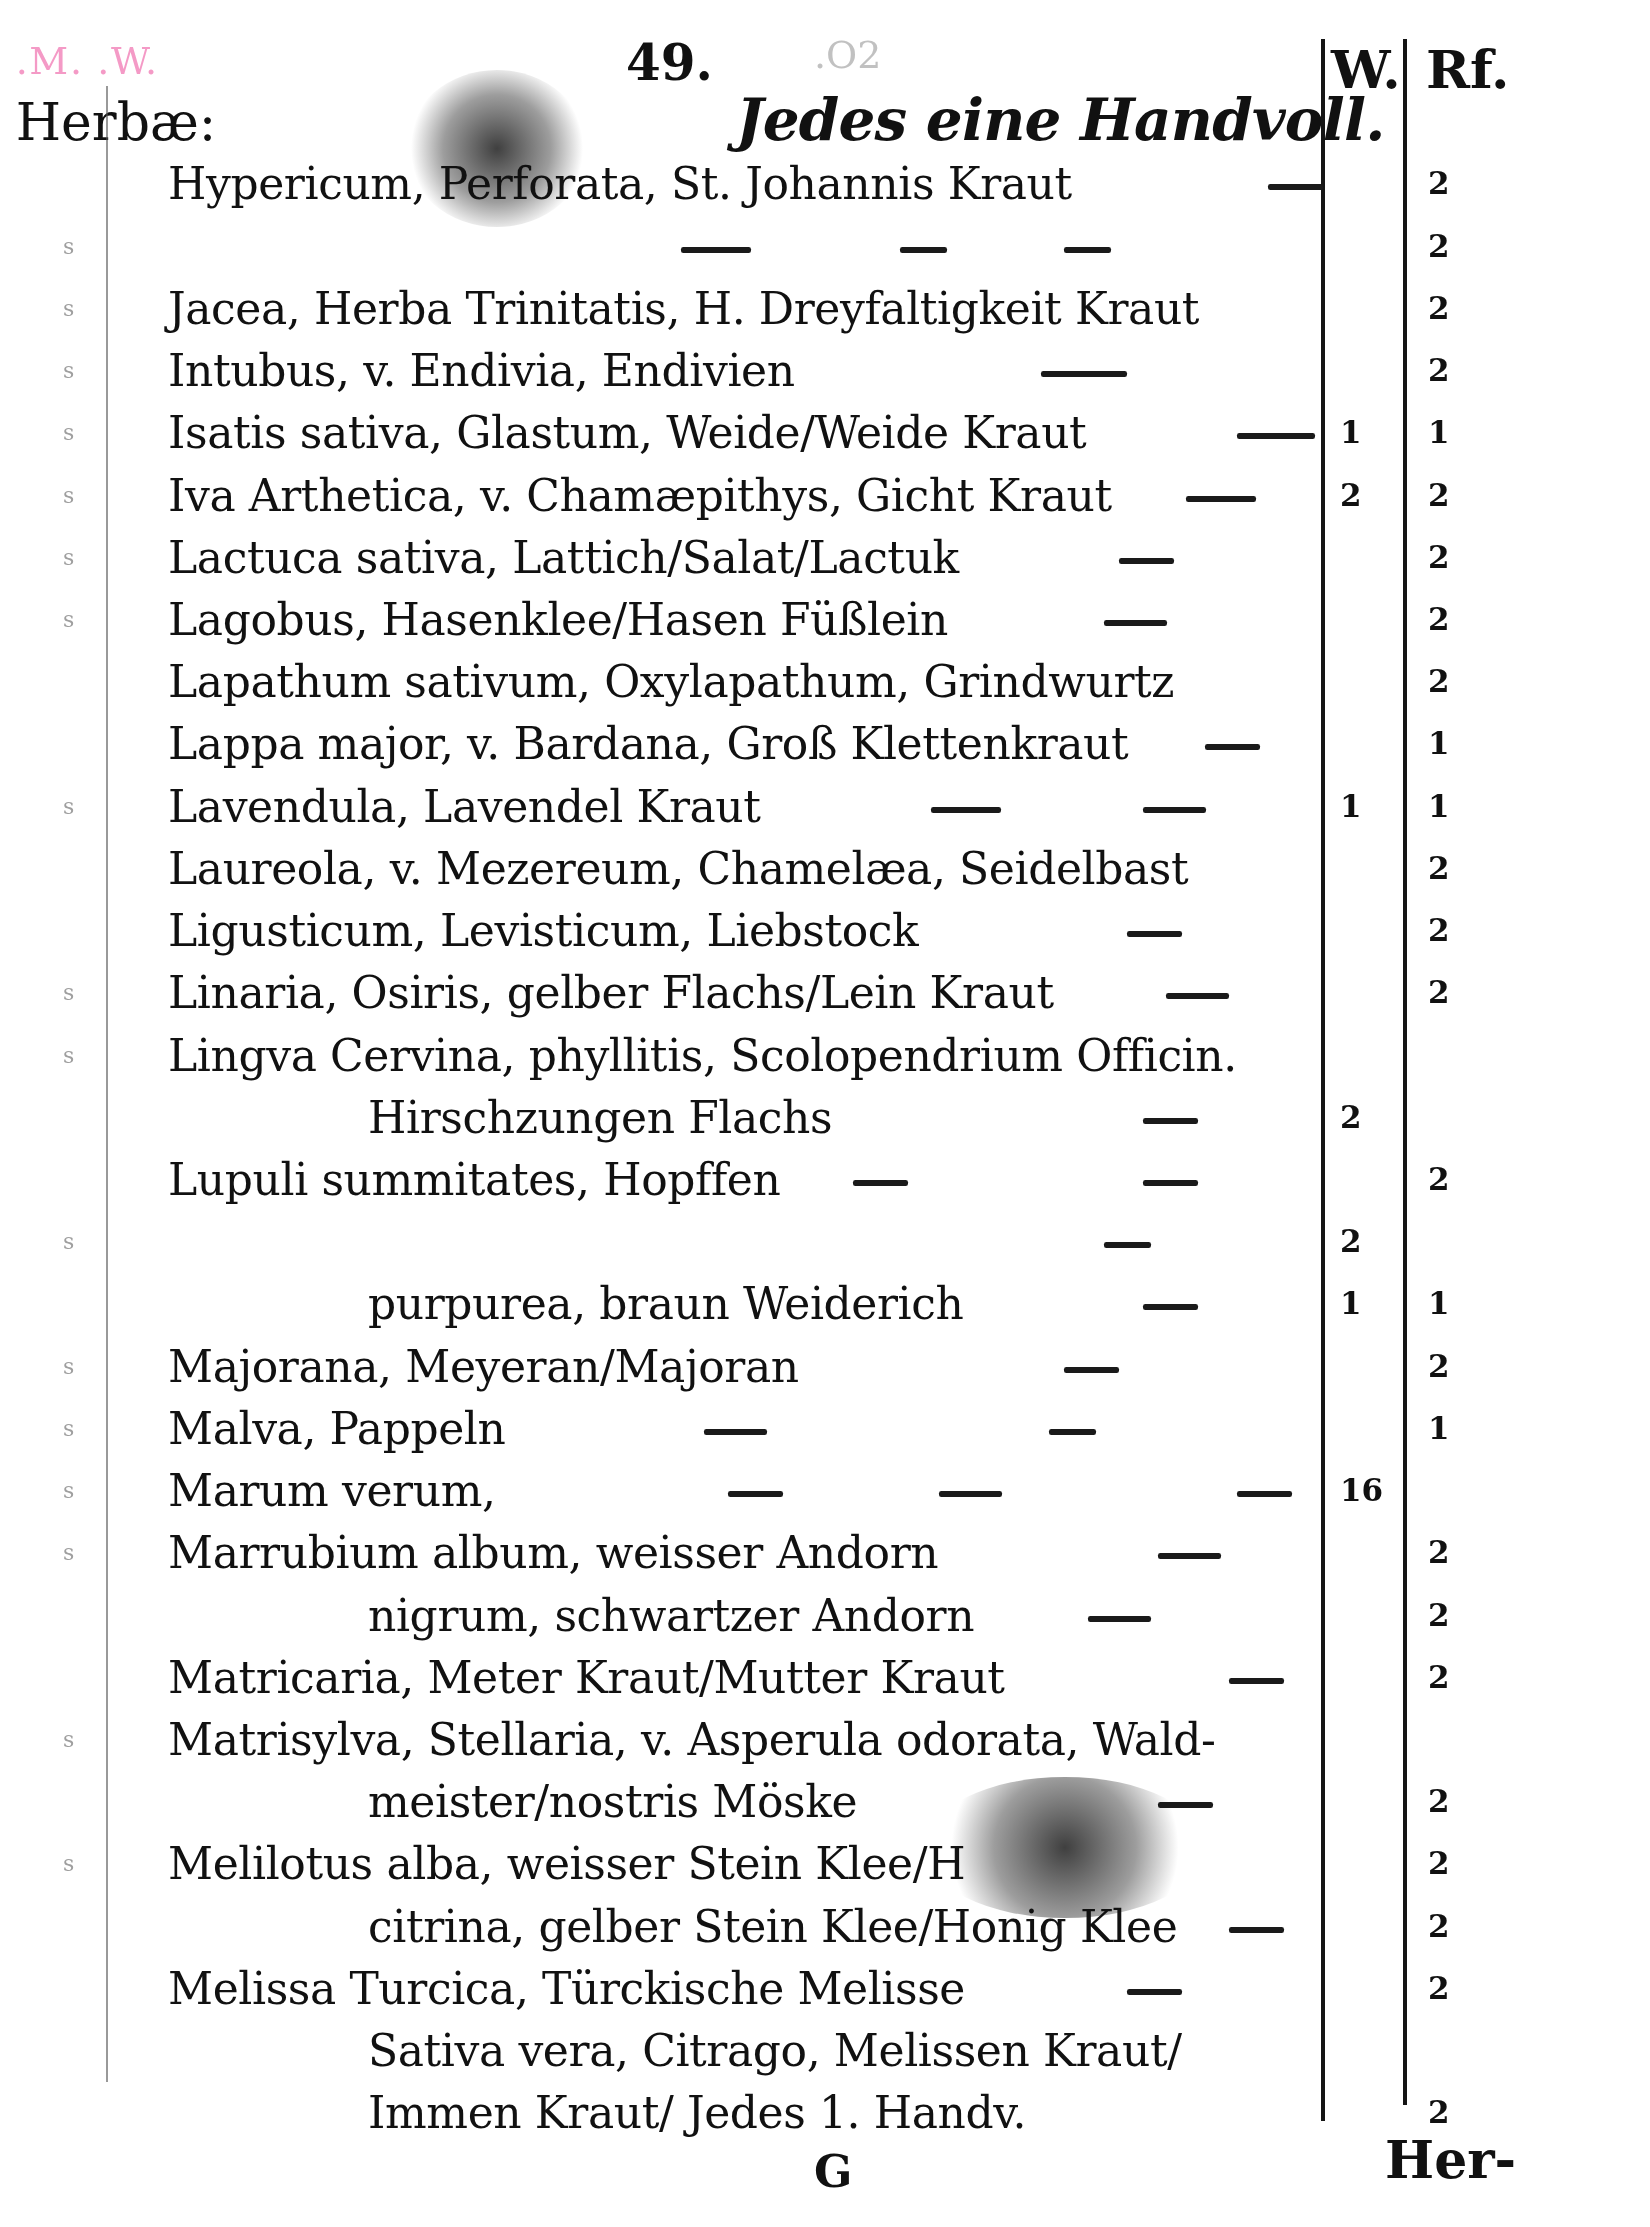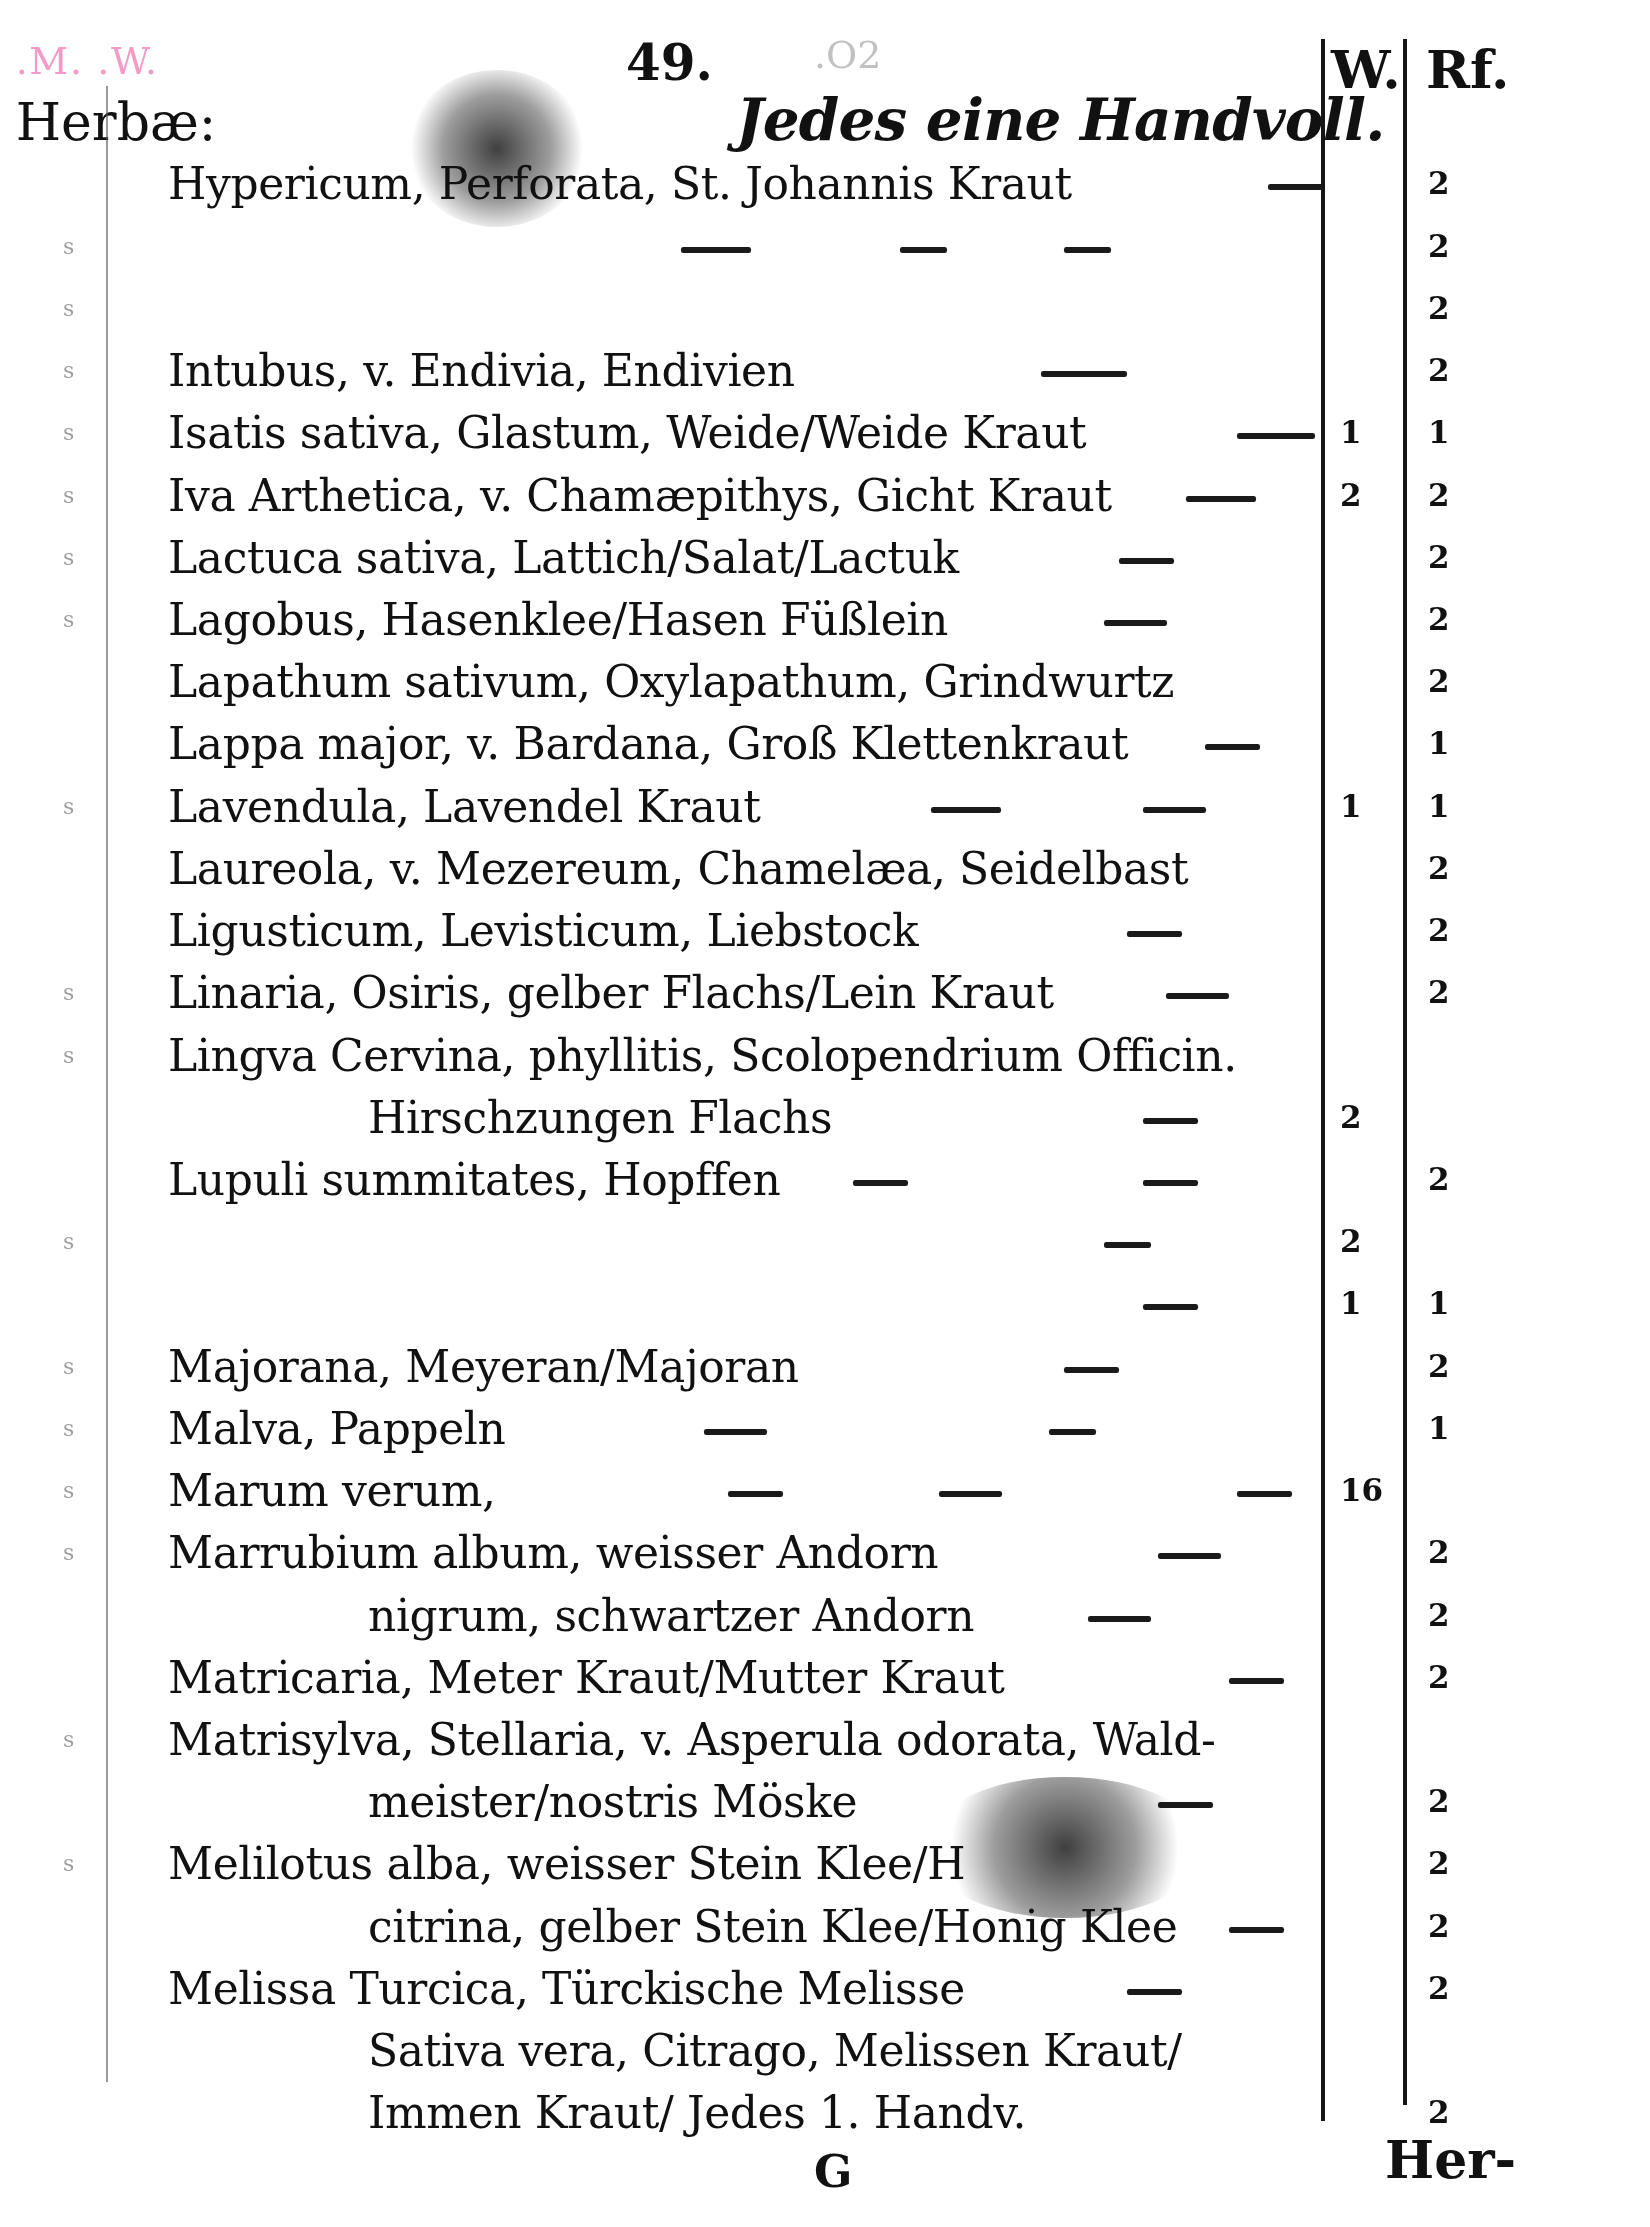--- a/index.html
+++ b/index.html
@@ -58,20 +58,21 @@
       <div class="row" style="top: 223px;">
         <span class="mark">s</span>
         <span class="dash" style="left: 681px; width: 70px;"></span>
         <span class="dash" style="left: 900px; width: 47px;"></span>
         <span class="dash" style="left: 1064px; width: 47px;"></span>
         <span class="w"></span>
         <span class="rf">2</span>
       </div>
       <div class="row" style="top: 285px;">
         <span class="mark">s</span>
+        <span class="name">Jacea, Herba Trinitatis, H. Dreyfaltigkeit Kraut</span>
         <span class="w"></span>
         <span class="rf">2</span>
       </div>
       <div class="row" style="top: 347px;">
         <span class="mark">s</span>
         <span class="name">Intubus, v. Endivia, Endivien</span>
         <span class="dash" style="left: 1041px; width: 86px;"></span>
         <span class="w"></span>
         <span class="rf">2</span>
       </div>
@@ -166,20 +167,21 @@
         <span class="rf">2</span>
       </div>
       <div class="row" style="top: 1218px;">
         <span class="mark">s</span>
         <span class="dash" style="left: 1104px; width: 47px;"></span>
         <span class="w">2</span>
         <span class="rf"></span>
       </div>
       <div class="row cont" style="top: 1280px;">
         <span class="mark"></span>
+        <span class="name">purpurea, braun Weiderich</span>
         <span class="dash" style="left: 1143px; width: 55px;"></span>
         <span class="w">1</span>
         <span class="rf">1</span>
       </div>
       <div class="row" style="top: 1343px;">
         <span class="mark">s</span>
         <span class="name">Majorana, Meyeran/Majoran</span>
         <span class="dash" style="left: 1064px; width: 55px;"></span>
         <span class="w"></span>
         <span class="rf">2</span>

